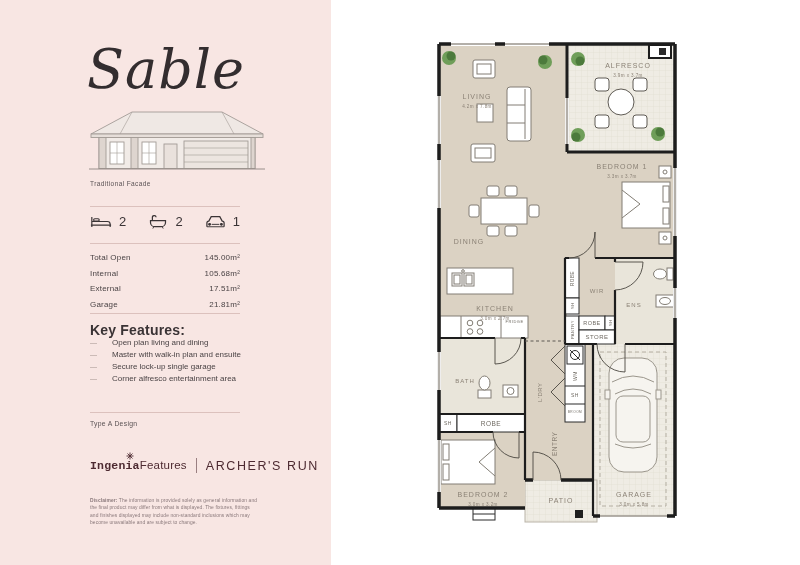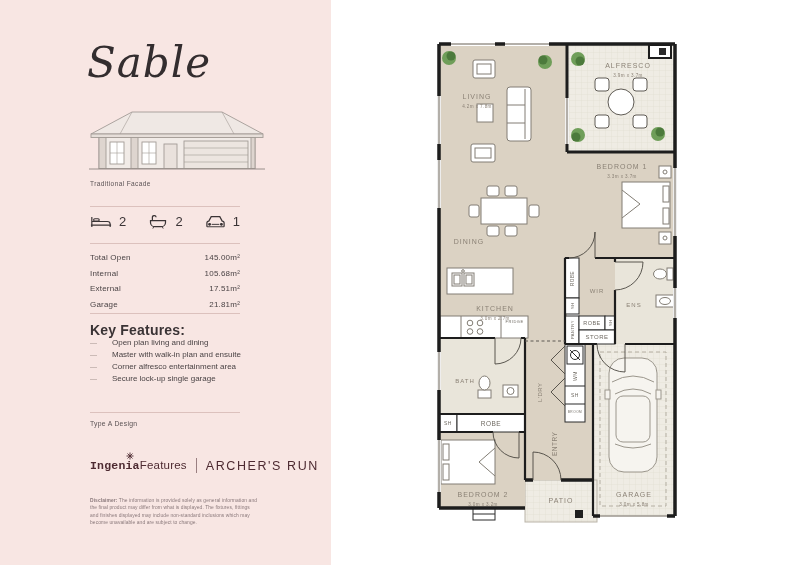--- a/index.html
+++ b/index.html
@@ -6,21 +6,21 @@
     --panel_bg:#f8e6e3; --brand:#4d2a31; --ink:#3a3335; --muted:#8b8276;
     --floor:#dbd2c3; --floor_light:#e9e5da; --outdoor:#efece4; --wall:#1d1d1d;
   }
   *{box-sizing:border-box;margin:0;padding:0;}
   body{font-family:"Liberation Sans",sans-serif;background:#fff;}
   .page{position:relative;width:800px;height:565px;background:#fff;overflow:hidden;}
 
   
   .panel{position:absolute;left:0;top:0;width:331px;height:565px;background:var(--panel_bg);}
   .title{position:absolute;left:87px;top:38px;font-family:"DejaVu Serif",serif;font-style:italic;
-         font-size:42px;font-weight:500;color:#332d2f;letter-spacing:1px;}
+         font-size:54px;font-weight:500;color:#332d2f;letter-spacing:1px;}
   .facade{position:absolute;left:88px;top:108px;}
   .facade-caption{position:absolute;left:90px;top:180px;font-size:6.5px;letter-spacing:.4px;color:#5a5254;}
   .hr{position:absolute;left:90px;width:150px;height:1px;background:#dcc1bd;}
   .stats{position:absolute;left:90px;top:214px;width:150px;display:flex;justify-content:space-between;align-items:center;}
   .stat{display:flex;align-items:center;gap:7px;color:var(--ink);}
   .stat .num{font-size:13px;font-weight:400;}
   .areas{position:absolute;left:90px;top:250px;width:150px;}
   .arow{display:flex;justify-content:space-between;font-size:8px;color:#4a4345;height:15.5px;align-items:center;letter-spacing:.2px;}
   .kf-title{position:absolute;left:90px;top:322px;font-size:14px;font-weight:bold;color:#3a3335;letter-spacing:.2px;}
   .kf{position:absolute;left:90px;top:336px;width:200px;}
@@ -132,25 +132,25 @@
       <div class="kf-item">
           <span class="dash">—</span>
           <span>Open plan living and dining</span>
         </div>
       <div class="kf-item">
           <span class="dash">—</span>
           <span>Master with walk-in plan and ensuite</span>
         </div>
       <div class="kf-item">
           <span class="dash">—</span>
-          <span>Corner alfresco entertainment area</span>
+          <span>Secure lock-up single garage</span>
         </div>
       <div class="kf-item">
           <span class="dash">—</span>
-          <span>Secure lock-up single garage</span>
+          <span>Corner alfresco entertainment area</span>
         </div>
     </div>
 
     <div class="hr" style="top:412px"></div>
     <div class="type-label">Type A Design</div>
 
     <div class="brand">
       <span class="ingenia">
         <svg class="star" width="8" height="8" viewBox="0 0 8 8" stroke="#4d2a31" stroke-width="0.9">
           <path d="M4,0.5 V7.5 M0.5,4 H7.5 M1.5,1.5 L6.5,6.5 M6.5,1.5 L1.5,6.5"></path>

